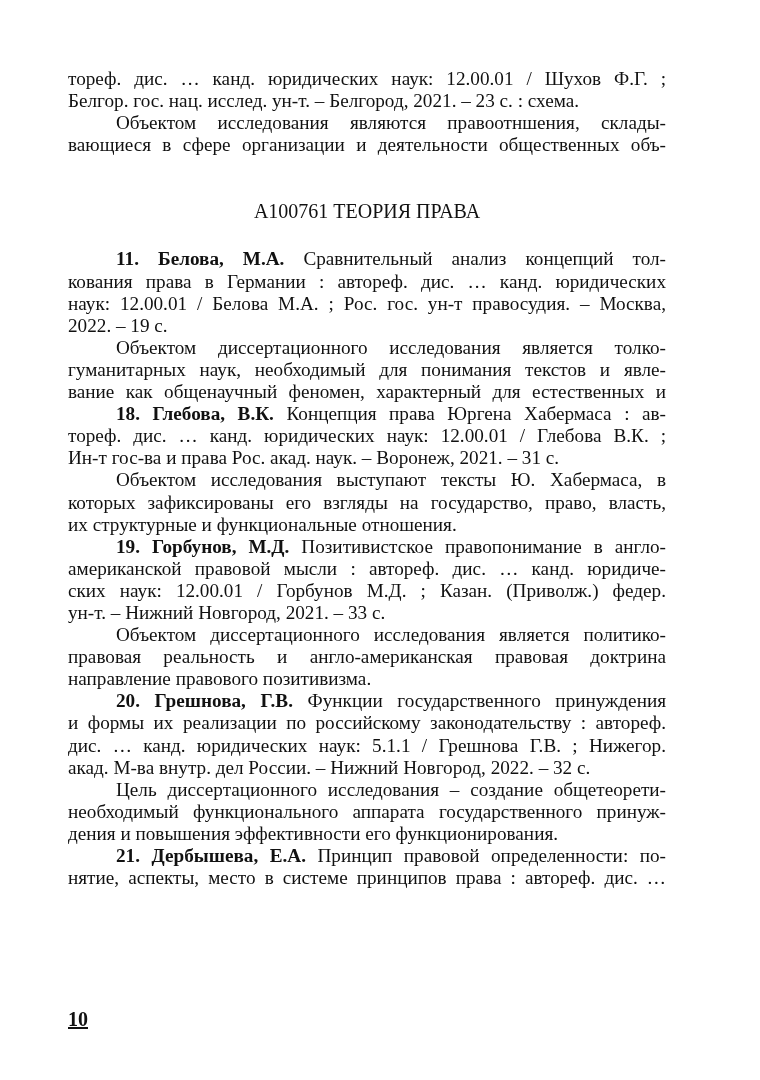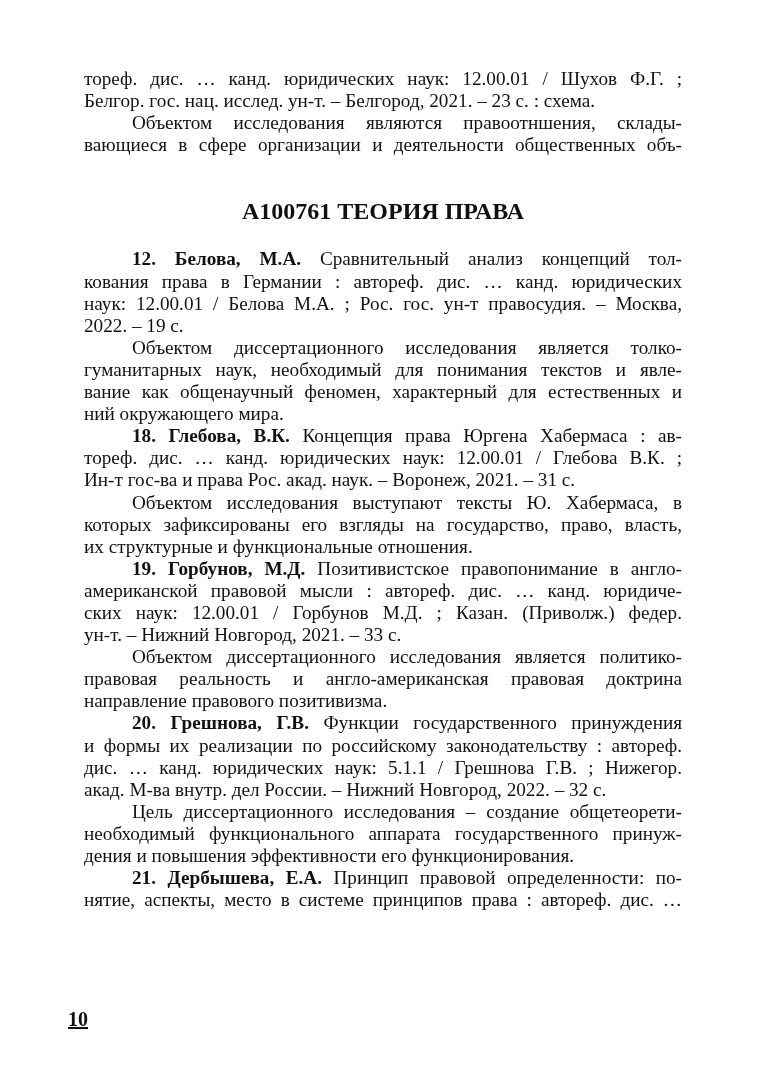--- a/index.html
+++ b/index.html
@@ -2,26 +2,26 @@
 <html><head>
 <meta charset="utf-8">
 <style>
   html, body { margin: 0; padding: 0; background: #ffffff; }
   body {
     width: 760px; height: 1080px; position: relative; overflow: hidden;
     font-family: "Liberation Serif", "DejaVu Serif", serif;
     color: #111111;
   }
   .page {
-    position: absolute; left: 84px; top: 68px; width: 598px;
+    position: absolute; left: 68px; top: 68px; width: 598px;
     font-size: 19.2px; line-height: 22.1px;
   }
   .heading {
-    margin: 44px 0 26px 0; text-align: center; font-weight: bold;
-    font-size: 24px; letter-spacing: 0;
+    margin: 44px 0 26px 0; text-align: center; font-weight: normal;
+    font-size: 20px; letter-spacing: 0;
   }
   .entry-head { font-weight: bold; }
   .pagenum {
     position: absolute; left: 68px; top: 1008px;
     font-weight: bold; font-size: 20px; text-decoration: underline;
   }
   .line { display: block; text-align: justify; text-align-last: justify; white-space: normal; }
   .line.last { text-align-last: left; }
   .line.first { text-indent: 48px; }
 </style>
@@ -33,28 +33,27 @@
   <div>
     <span class="line">тореф. дис. … канд. юридических наук: 12.00.01 / Шухов Ф.Г. ;</span>
     <span class="line last">Белгор. гос. нац. исслед. ун-т. – Белгород, 2021. – 23 с. : схема.</span>
     <span class="line first">Объектом исследования являются правоотншения, склады-</span>
     <span class="line">вающиеся в сфере организации и деятельности общественных объ-</span>
   </div>
 
   <div class="heading">А100761 ТЕОРИЯ ПРАВА</div>
 
   <div>
-    <span class="line first"><b class="entry-head">12. Белова, М.А.</b><span> Сравнительный анализ концепций тол-</span></span>
+    <span class="line first"><b class="entry-head">11. Белова, М.А.</b><span> Сравнительный анализ концепций тол-</span></span>
     <span class="line">кования права в Германии : автореф. дис. … канд. юридических</span>
     <span class="line">наук: 12.00.01 / Белова М.А. ; Рос. гос. ун-т правосудия. – Москва,</span>
     <span class="line last">2022. – 19 с.</span>
     <span class="line first">Объектом диссертационного исследования является толко-</span>
     <span class="line">гуманитарных наук, необходимый для понимания текстов и явле-</span>
     <span class="line">вание как общенаучный феномен, характерный для естественных и</span>
-    <span class="line last">ний окружающего мира.</span>
   </div>
 
   <div>
     <span class="line first"><b class="entry-head">18. Глебова, В.К.</b><span> Концепция права Юргена Хабермаса : ав-</span></span>
     <span class="line">тореф. дис. … канд. юридических наук: 12.00.01 / Глебова В.К. ;</span>
     <span class="line last">Ин-т гос-ва и права Рос. акад. наук. – Воронеж, 2021. – 31 с.</span>
     <span class="line first">Объектом исследования выступают тексты Ю. Хабермаса, в</span>
     <span class="line">которых зафиксированы его взгляды на государство, право, власть,</span>
     <span class="line last">их структурные и функциональные отношения.</span>
   </div>

